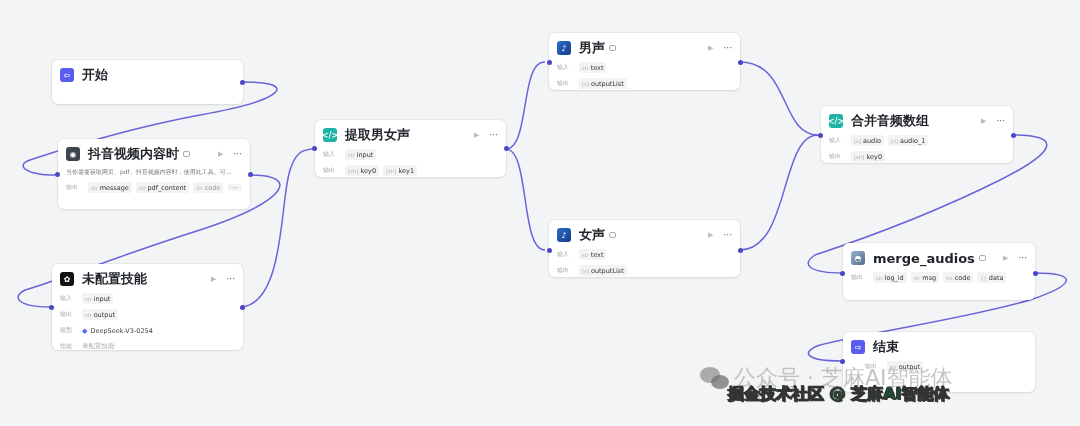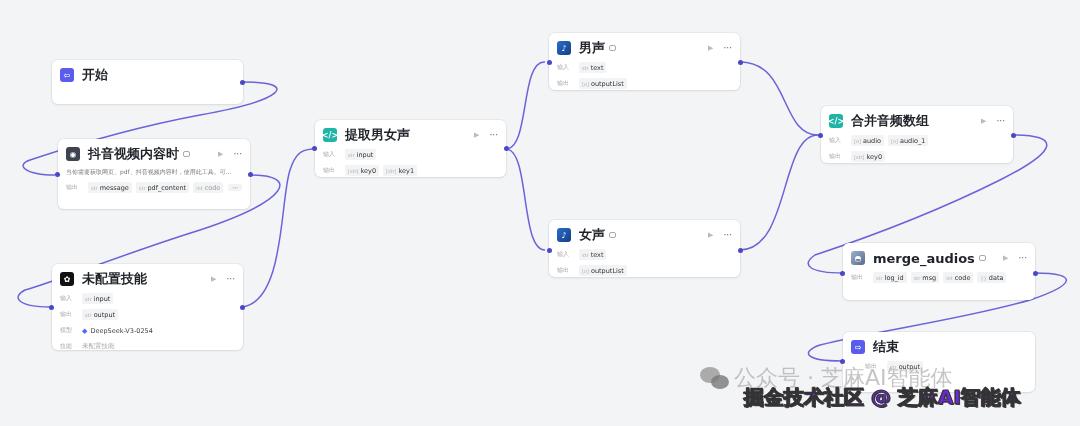--- a/index.html
+++ b/index.html
@@ -52,21 +52,21 @@
   .dot { position: absolute; width: 5px; height: 5px; border-radius: 50%; background: #4b47c8; }
   .more-tag { background: #f2f3f5; border-radius: 2px; padding: 0 4px; font-size: 6px; color: #666; margin-left: auto; }
   .watermark-1 {
     position: absolute; left: 700px; top: 363px; font-size: 22px; color: rgba(150,150,150,0.55);
     white-space: nowrap; font-family: "DejaVu Sans", sans-serif;
   }
   .wechat-icon { display: inline-block; position: relative; width: 30px; height: 24px; vertical-align: middle; margin-right: 4px; }
   .wechat-icon .b1 { position: absolute; left: 0; top: 0; width: 20px; height: 16px; border-radius: 50%; background: rgba(140,140,140,0.7); }
   .wechat-icon .b2 { position: absolute; left: 11px; top: 8px; width: 18px; height: 14px; border-radius: 50%; background: rgba(120,120,120,0.8); }
   .watermark-2 {
-    position: absolute; left: 744px; top: 384px; font-size: 20px; color: #6d28d9;
+    position: absolute; left: 728px; top: 384px; font-size: 16px; color: #14532d;
     -webkit-text-stroke: 0.8px #333; text-shadow: 1px 1px 0 #444, -1px 0 0 #444;
     white-space: nowrap; font-weight: bold;
   }
 </style>
 </head>
 <body>
 
 <div id="canvas">
 
   <svg class="edges" viewBox="0 0 1080 426">

